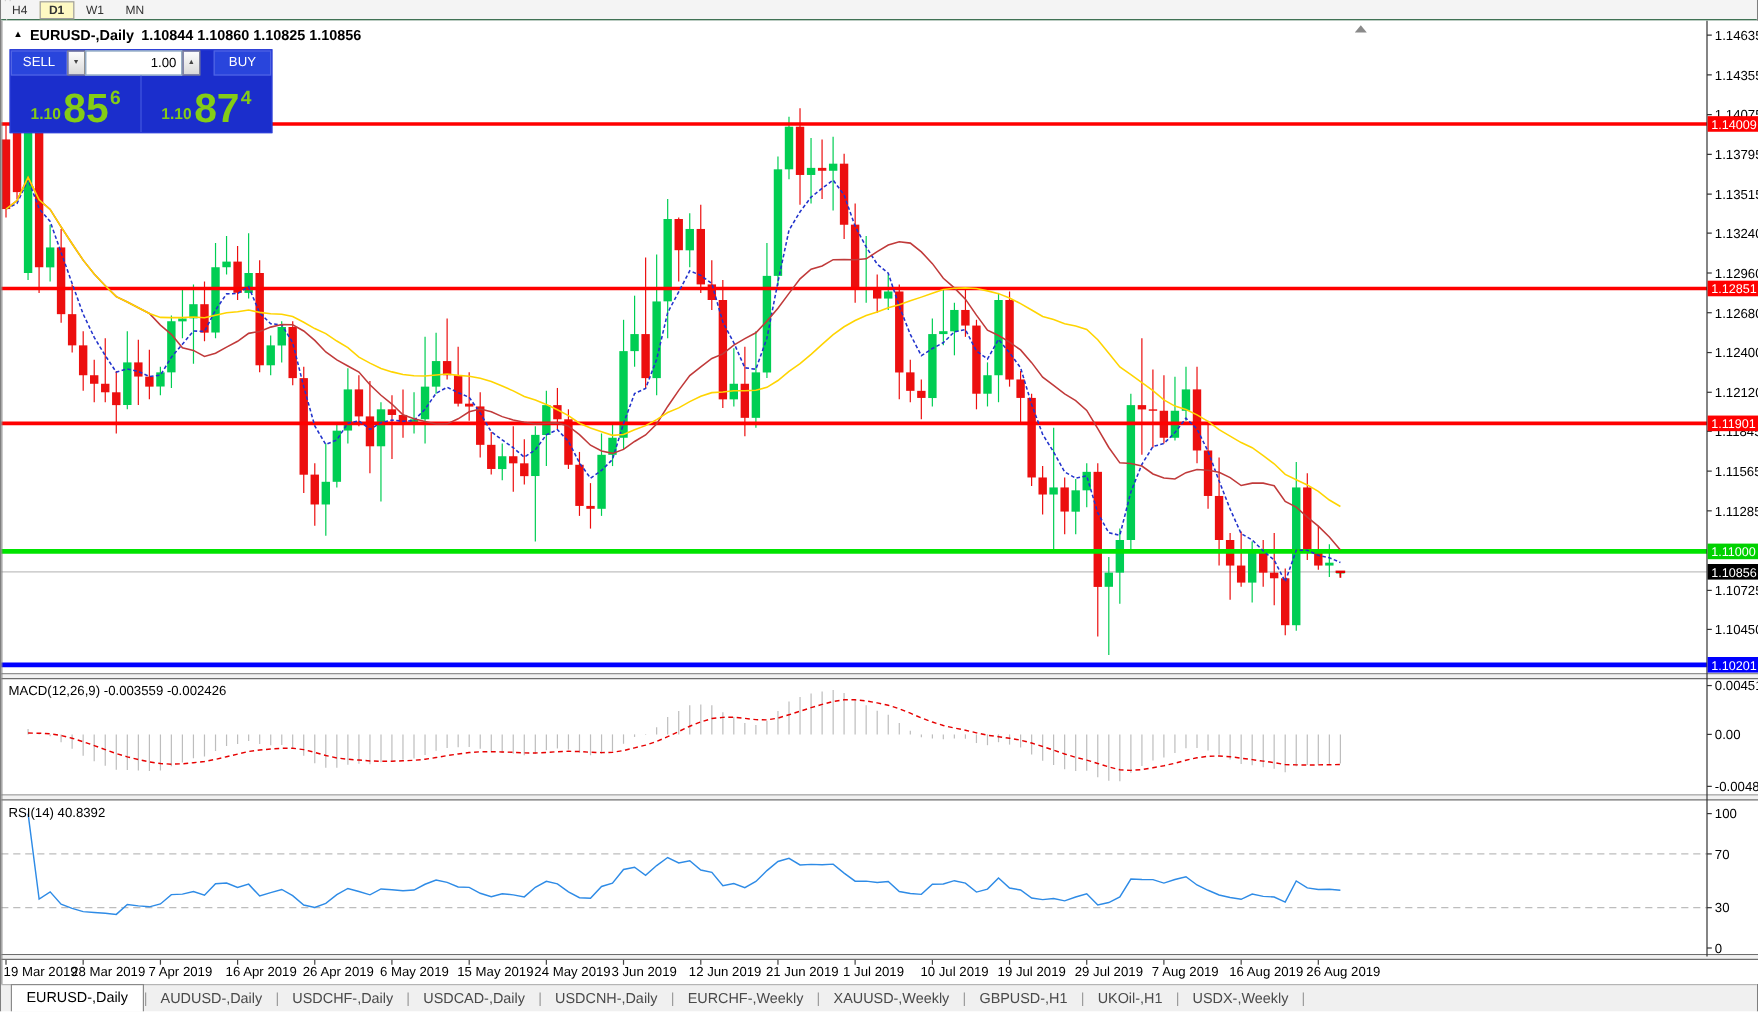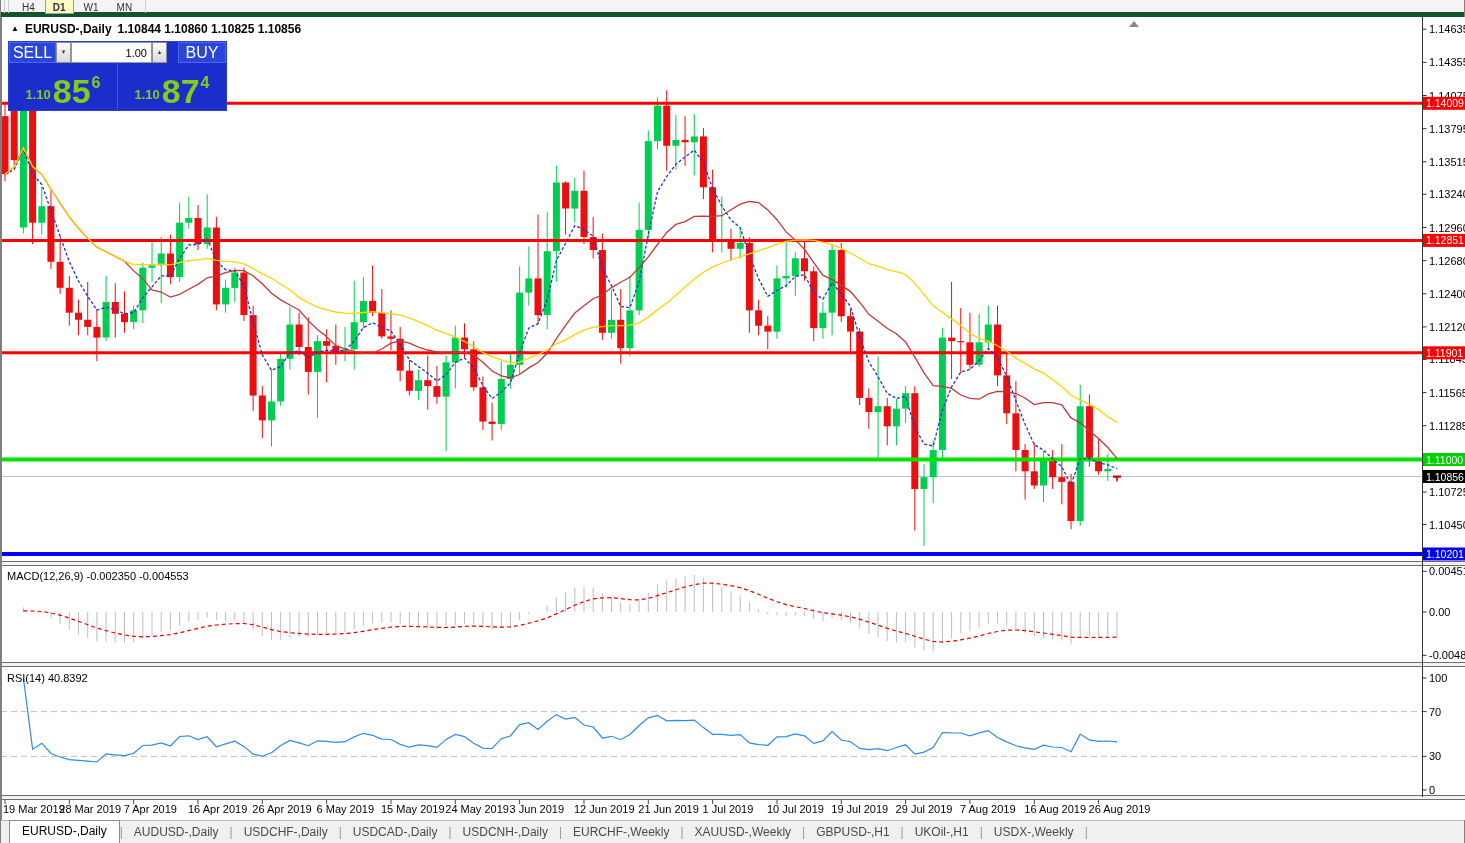--- a/index.html
+++ b/index.html
@@ -3,41 +3,41 @@
 <meta charset="utf-8">
 <style>
   * { margin:0; padding:0; box-sizing:border-box; }
   html,body { width:1465px; height:843px; overflow:hidden; background:#fff;
               font-family:"Liberation Sans", sans-serif; }
   .screen { position:relative; width:1465px; height:843px; background:#fff;
             border-left:1px solid #7f7f7f; border-right:1px solid #7f7f7f; }
 
   
   .tf-toolbar { position:absolute; top:0; left:0; width:100%; height:17px;
-    background:#f4f4f4; border-bottom:5px solid #14532d; display:flex; align-items:center; }
+    background:#f4f4f4; border-bottom:1px solid #14532d; display:flex; align-items:flex-start;flex-direction:column; }
   .tf-grip { width:5px; height:13px; margin:0 4px 0 3px; border-left:1px solid #cfcfcf;
     border-right:1px solid #cfcfcf; }
   .tf-btn { font-size:10px; color:#333; padding:1px 7px; margin:0 1px; height:15px;
     line-height:13px; border:1px solid transparent; cursor:default; }
   .tf-btn.active { background:#fef9c3; border:1px solid #9e9e9e;font-weight:bold; }
   .tf-sep { width:1px; height:13px; background:#cfcfcf; margin:0 4px; }
 
   
   #chart-svg { position:absolute; top:17px; left:0; }
 
   
   .chart-title { position:absolute; top:22px; left:10px; font-size:12px; font-weight:bold;
     color:#000; display:flex; gap:6px; align-items:center; white-space:nowrap; }
   .chart-title .arrow { font-size:8px; position:relative; top:-1px; }
 
   
   .trade-widget { position:absolute; top:41px; left:7px; width:219px; height:70px;
     background:#1b2ecc; border:1px solid #2a3cd8; }
   .tw-top { display:flex; height:21px; align-items:stretch; }
-  .tw-btn { color:#fff; font-size:16px; text-align:center; line-height:19px;
+  .tw-btn { color:#fff; font-size:11px; text-align:center; line-height:19px;
     background:#2945dc; border:1px solid #5064e4; cursor:pointer; }
   .tw-sell { width:47px; }
   .tw-buy  { width:48px; margin-left:11px; }
   .tw-spin { width:15px; background:linear-gradient(#fdfdfd,#d9d9d9); border:1px solid #8f8f8f;
     color:#444; font-size:6px; text-align:center; line-height:19px; cursor:pointer; }
   .tw-vol { flex:1; background:#fff; border:1px solid #7f9db9; font-size:11px;
     text-align:right; padding:0 4px; color:#000; min-width:0; }
   .tw-prices { display:flex; height:47px; }
   .tw-price { flex:1; color:#84cc16; display:flex; align-items:flex-end; justify-content:center;
     padding-bottom:4px; }
@@ -608,21 +608,21 @@
         <span class="tw-sup">6</span>
       </div>
       <div class="tw-price">
         <span class="tw-small">1.10</span>
         <span class="tw-big">87</span>
         <span class="tw-sup">4</span>
       </div>
     </div>
   </div>
 
-  <div class="ind-label" id="macd-label">MACD(12,26,9) -0.002350 -0.004553</div>
+  <div class="ind-label" id="macd-label">MACD(12,26,9) -0.003559 -0.002426</div>
   <div class="ind-label" id="rsi-label">RSI(14) 40.8392</div>
 
   <div class="tabbar" id="tabbar">
       <div class="tab active">EURUSD-,Daily</div>
       <div class="tab-div">|</div>
       <div class="tab">AUDUSD-,Daily</div>
       <div class="tab-div">|</div>
       <div class="tab">USDCHF-,Daily</div>
       <div class="tab-div">|</div>
       <div class="tab">USDCAD-,Daily</div>

